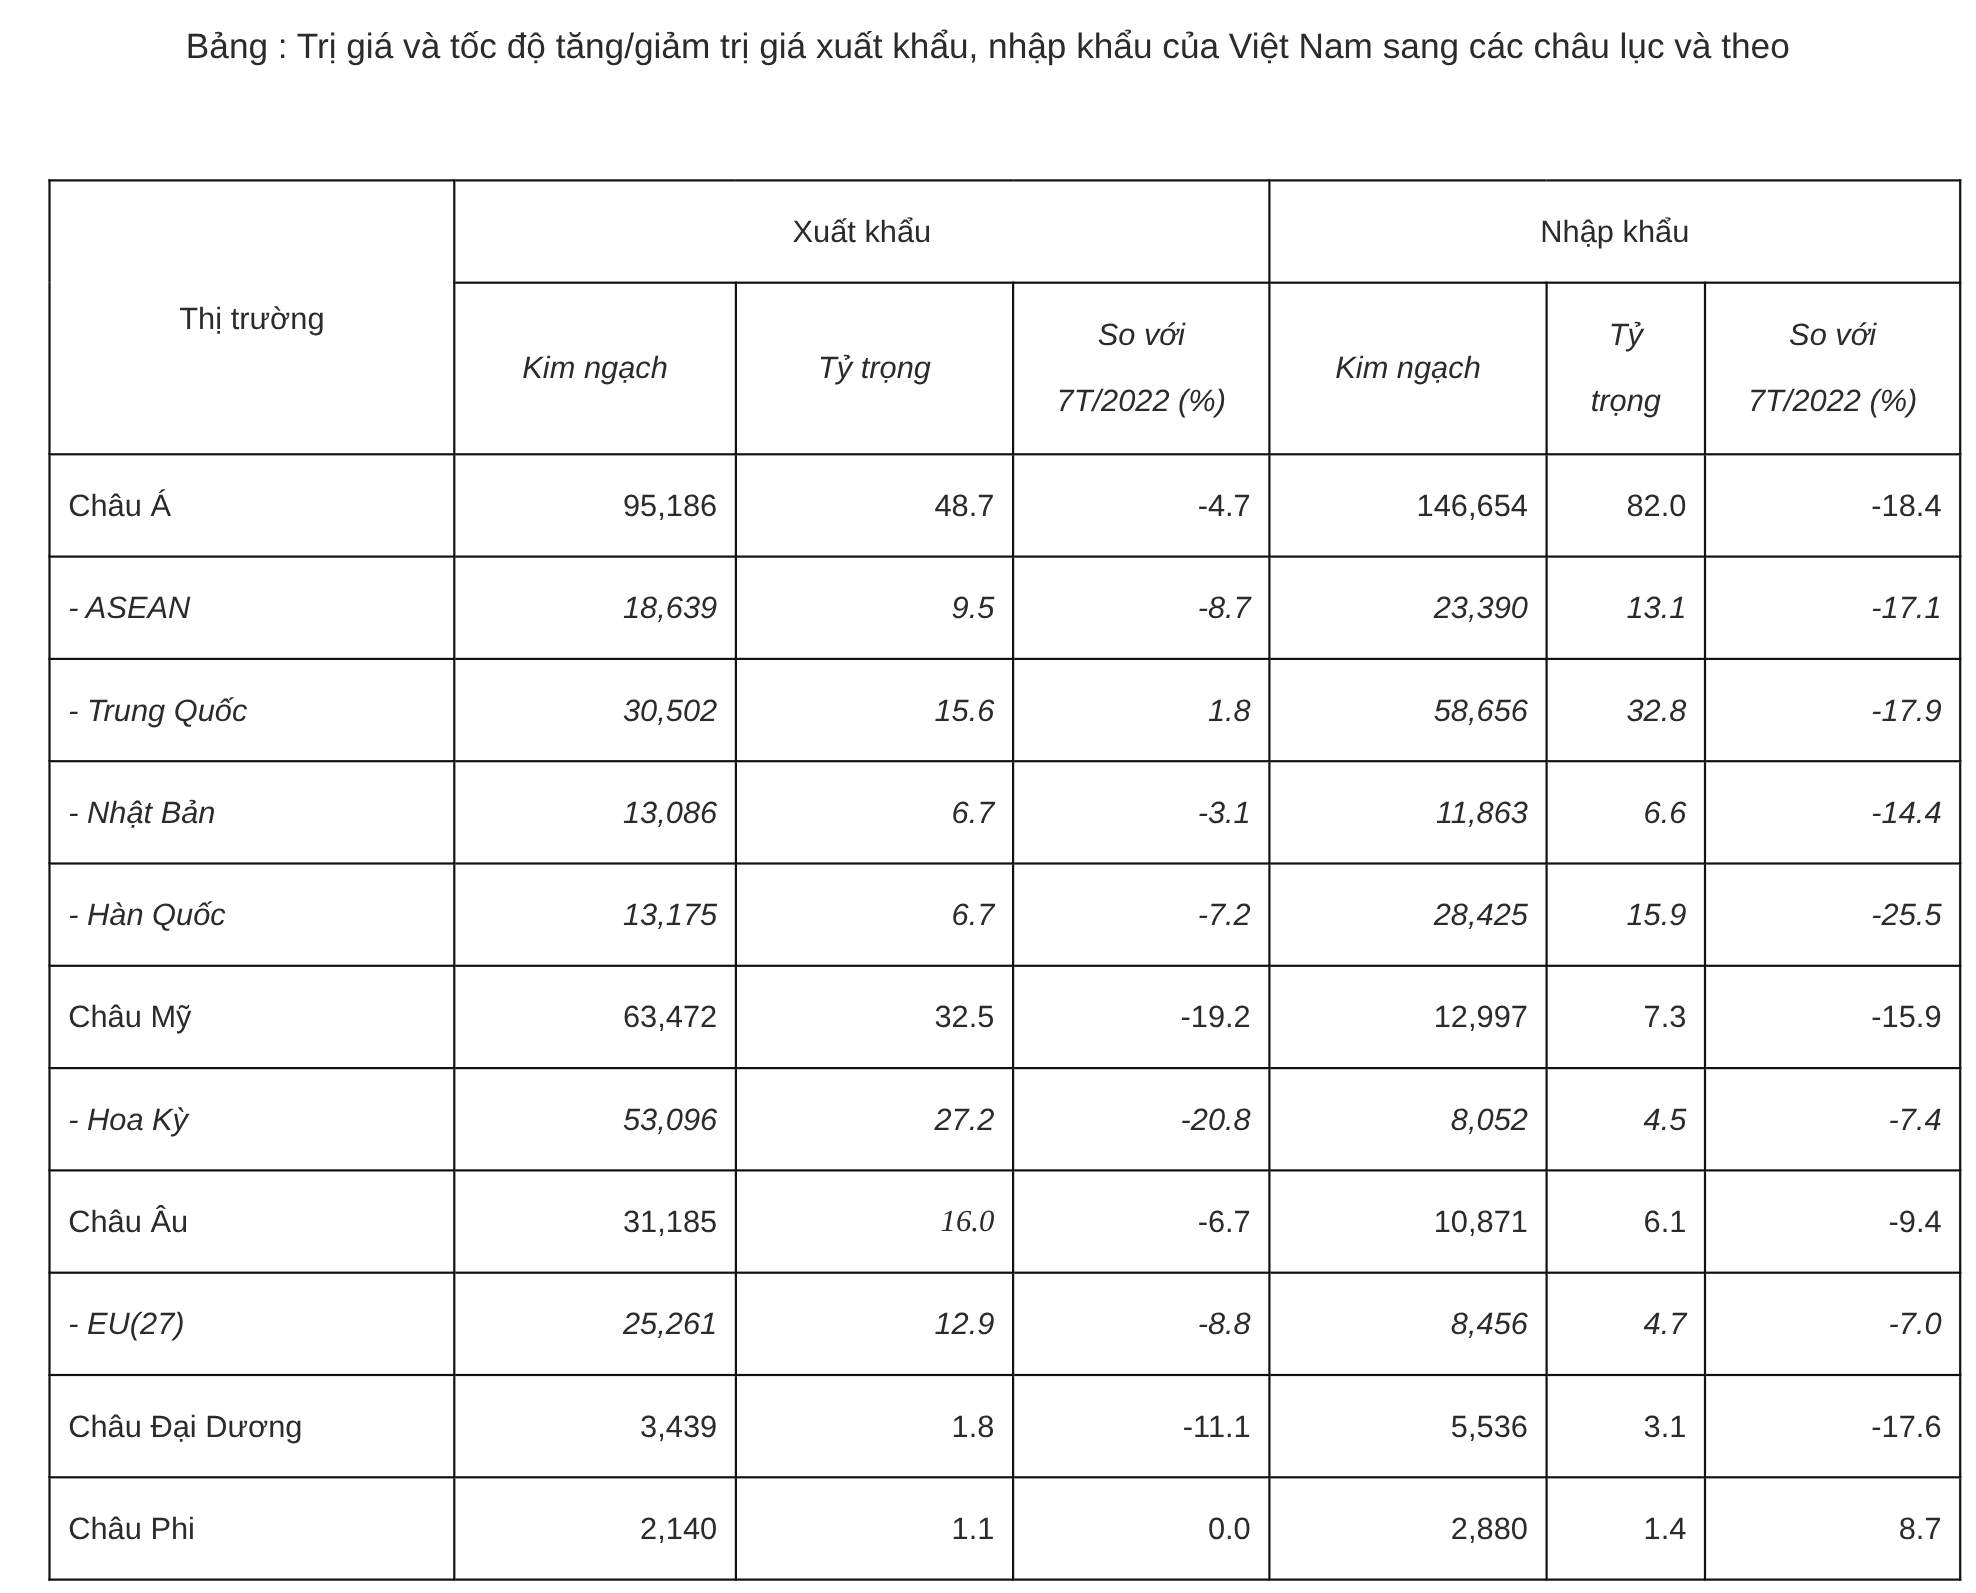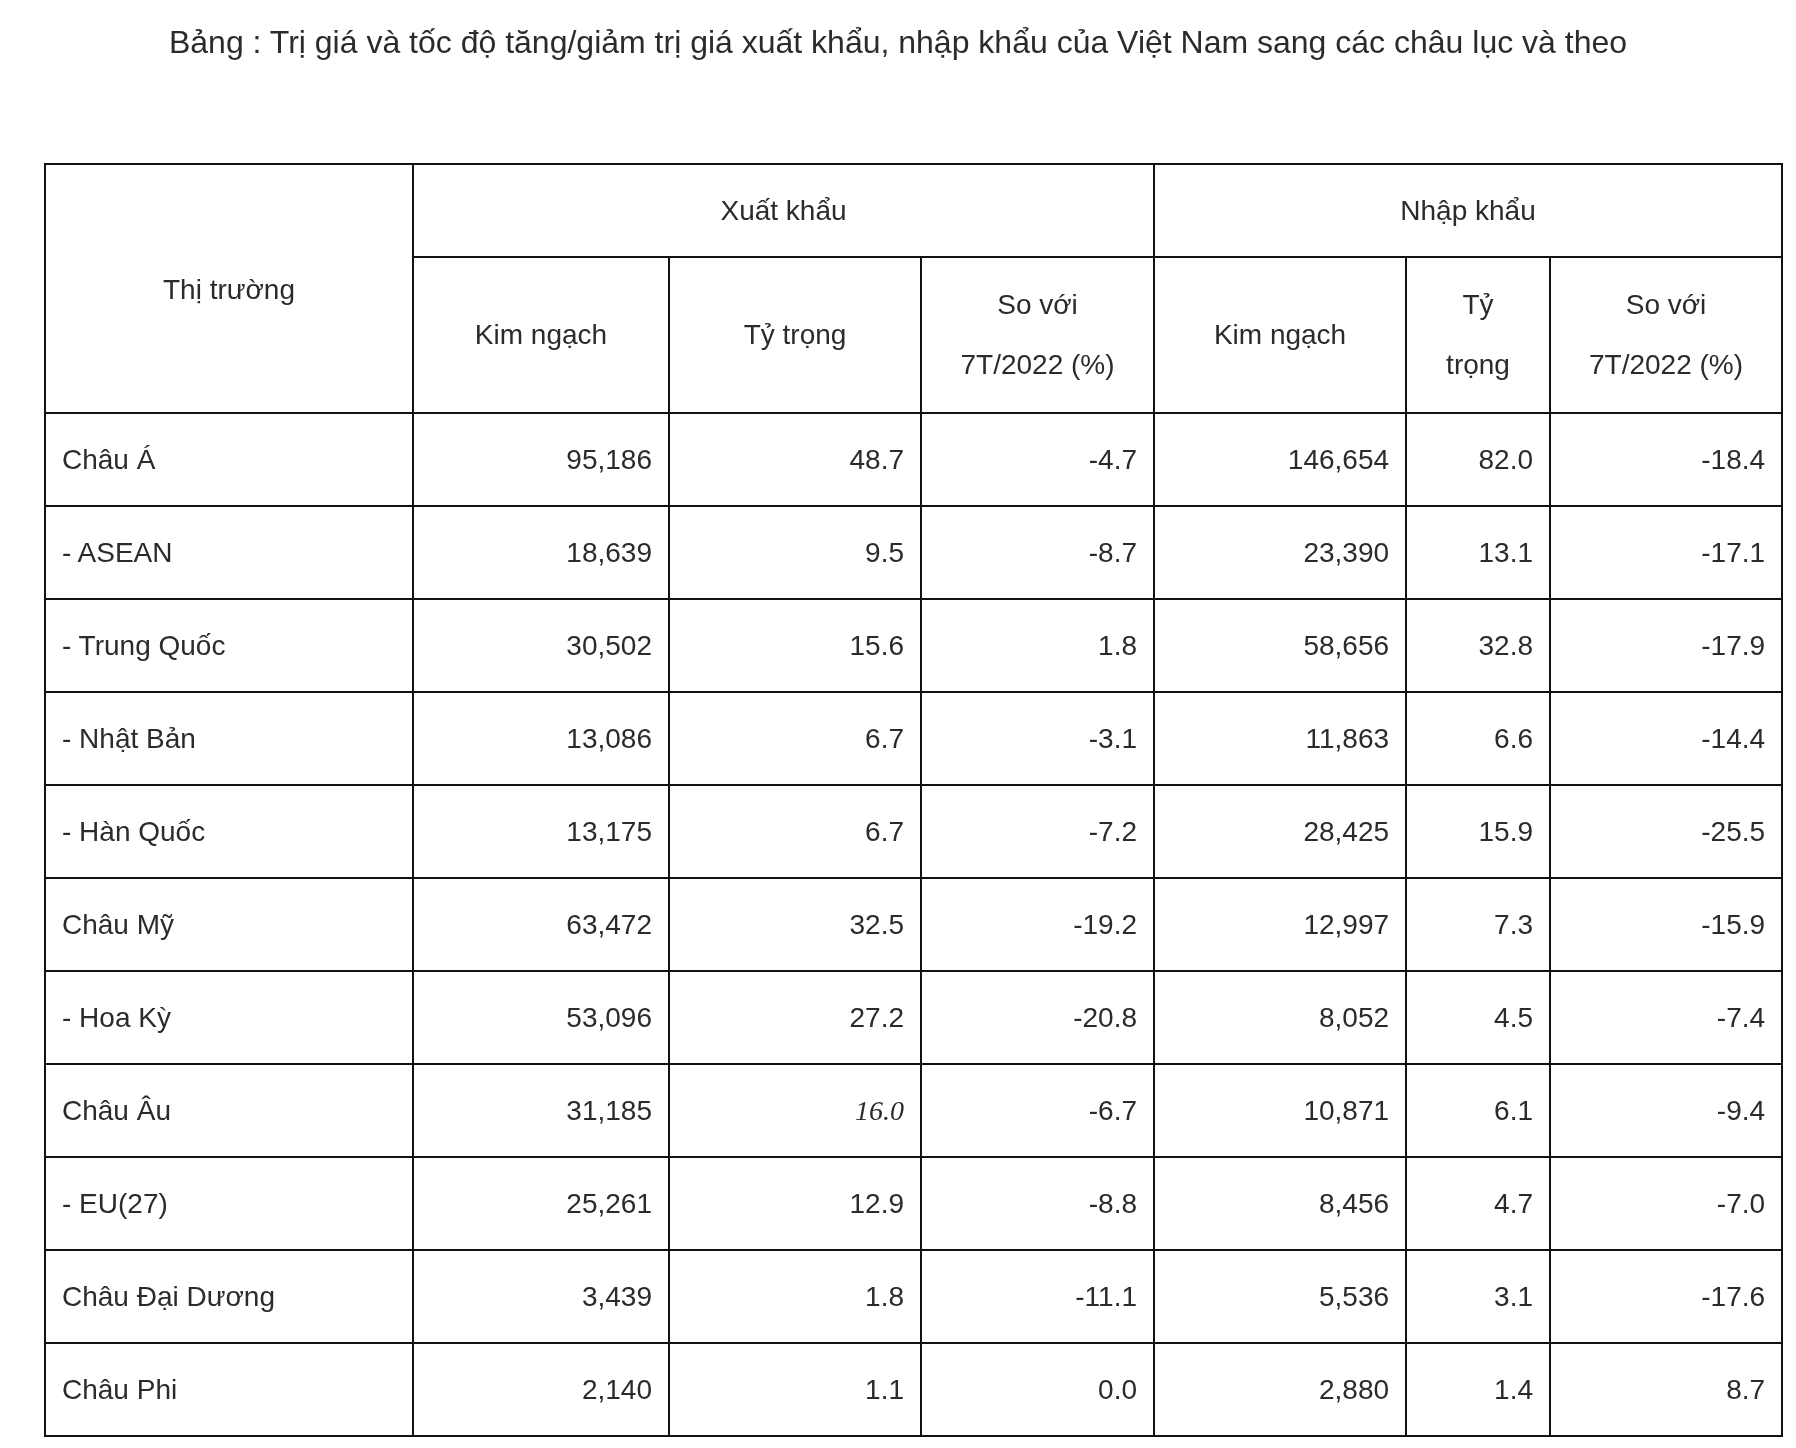--- a/index.html
+++ b/index.html
@@ -6,24 +6,24 @@
   body { width:1796px; height:1448px; overflow:hidden; position:relative;
          font-family:"Liberation Sans", "DejaVu Sans", sans-serif; color:#2b2b2b; }
   .title { position:absolute; left:0; top:0; width:1796px; text-align:center;
            font-size:32px; line-height:60px; padding-top:12px; }
   .title div { white-space:nowrap; }
   table { position:absolute; left:44px; top:163px; border-collapse:collapse;
           width:1737px; table-layout:fixed; font-size:28px; }
   td, th { border:2.5px solid #111; font-weight:normal; padding:0 16px; }
   th { text-align:center; line-height:60px;margin-left:42px; }
   tr.band th { height:91px; }
-  tr.sub th { height:154px; }
+  tr.sub th { height:154px;font-style:italic; }
   tbody td { height:91px; text-align:right; }
   tbody td.name { text-align:left; }
-  tr.sub-row td { }
+  tr.sub-row td { font-style:italic; }
   .it { font-style:italic;font-family:Liberation Serif, serif; }
 </style>
 </head>
 <body>
 
 <div class="title">
   <div>Bảng : Trị giá và tốc độ tăng/giảm trị giá xuất khẩu, nhập khẩu của Việt Nam sang các châu lục và theo</div>
 </div>
 
 <table>

